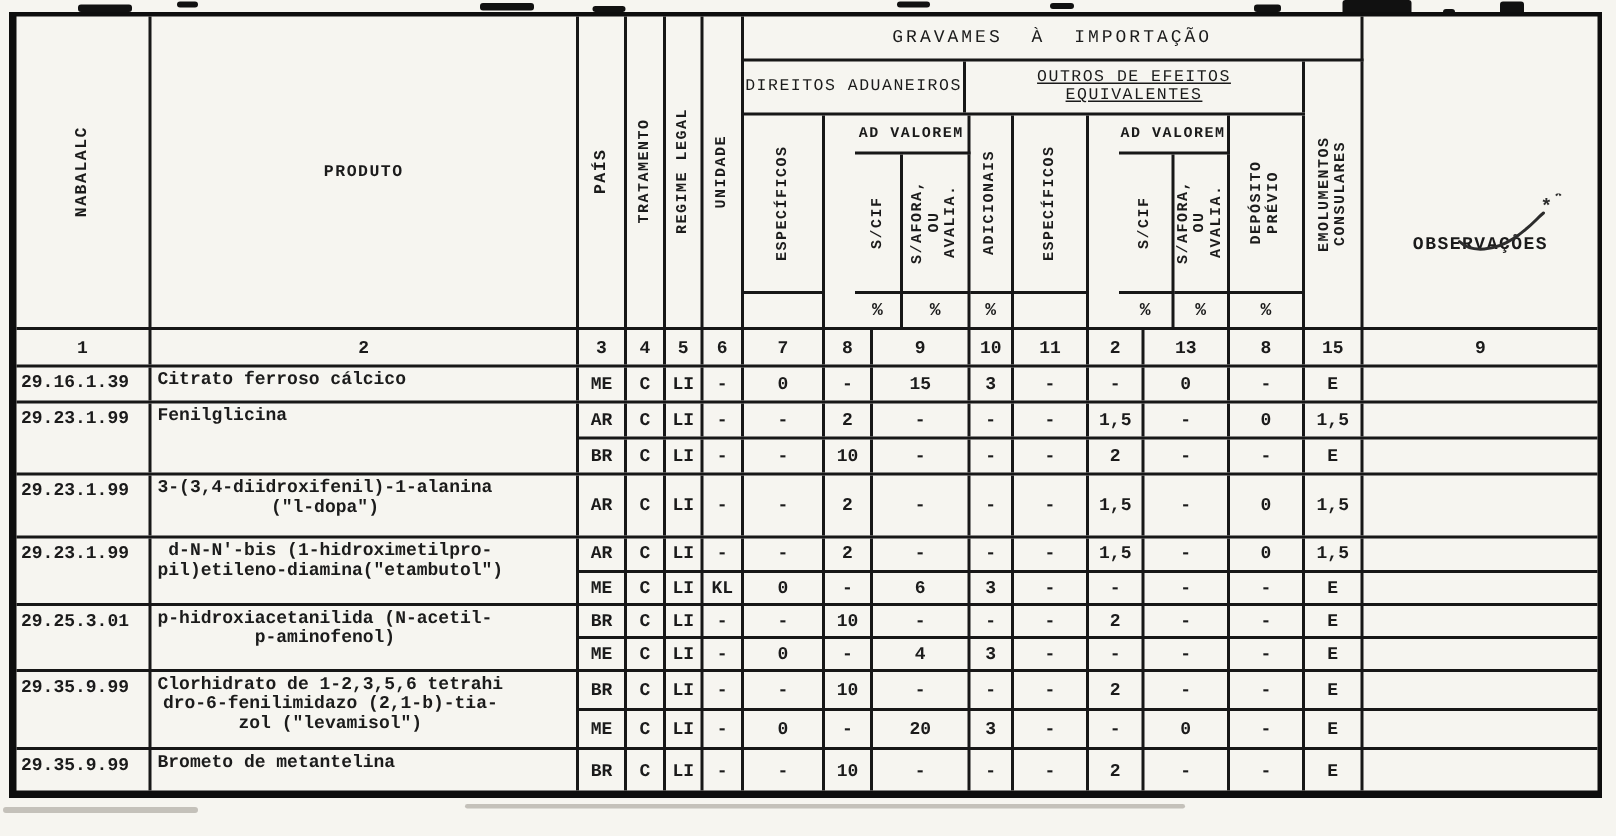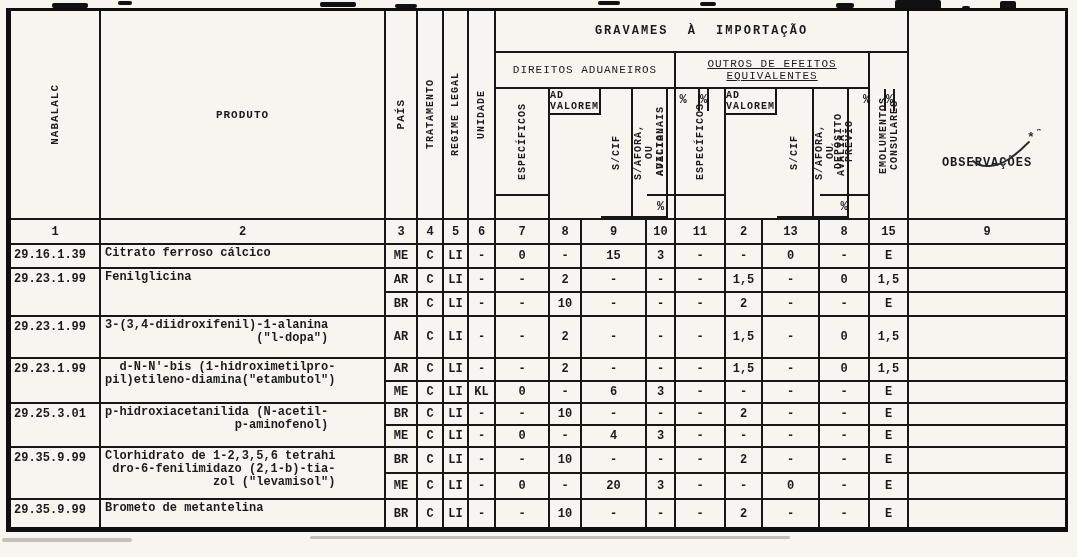--- a/index.html
+++ b/index.html
@@ -40,36 +40,36 @@
   .hdr{display:flex;height:209px;border-bottom:2px solid var(--ln);}
   .vt{
     writing-mode:vertical-rl;transform:rotate(180deg);
     white-space:pre-line;text-align:center;
     font-size:10px;line-height:11px;font-weight:bold;letter-spacing:1px;
   }
   .vt.big{font-size:11px;}
   .hlabel{font-size:11px;letter-spacing:1px;white-space:pre-line;text-align:center;}
 
   .mid{width:413px;display:flex;flex-direction:column;}
-  .grav{height:42px;border-right:2px solid var(--ln);border-bottom:2px solid var(--ln);
+  .grav{height:30px;border-right:2px solid var(--ln);border-bottom:2px solid var(--ln);
         display:flex;align-items:center;justify-content:center;
-        font-size:12px;font-weight:bold;letter-spacing:2px;word-spacing:10px;}
+        font-size:12px;font-weight:normal;letter-spacing:2px;word-spacing:10px;}
   .midrow{flex:1;display:flex;}
   .cols714{width:374px;display:flex;flex-direction:column;}
   .bandA{height:36px;display:flex;border-bottom:2px solid var(--ln);}
-  .dacell{width:180px;border-right:2px solid var(--ln);display:flex;align-items:center;justify-content:center;}
+  .dacell{width:148px;border-right:2px solid var(--ln);display:flex;align-items:center;justify-content:center;}
   .oecell{flex:1;border-right:2px solid var(--ln);display:flex;align-items:center;justify-content:center;text-decoration:underline;}
   .bandB{flex:1;display:flex;}
   .stack{display:flex;flex-direction:column;}
   .stack .lab{flex:1;border-right:2px solid var(--ln);border-bottom:2px solid var(--ln);
               display:flex;align-items:center;justify-content:center;}
   .stack .pct{height:22px;border-right:2px solid var(--ln);
               display:flex;align-items:center;justify-content:center;
               font-size:12px;font-weight:bold;}
-  .adval{display:flex;flex-direction:row;}
+  .adval{display:flex;flex-direction:column;padding-left:20px;}
   .avlabel{height:26px;border-right:2px solid var(--ln);border-bottom:2px solid var(--ln);
            display:flex;align-items:center;justify-content:center;font-size:10px;font-weight:bold;letter-spacing:1px;}
   .avrow{flex:1;display:flex;}
   .avrow .c{border-bottom:2px solid var(--ln);}
   .pctrow{height:22px;display:flex;}
   .pctrow .c{font-size:12px;}
   .emol{flex:1;border-right:2px solid var(--ln);display:flex;align-items:center;justify-content:center;}
 
   .obshead{position:relative;flex-direction:column;}
   .obshead .hlabel{margin-top:96px;font-size:12px;letter-spacing:1px;}
@@ -79,21 +79,21 @@
   .numrow{display:flex;height:25px;border-bottom:2px solid var(--ln);}
   .numrow .c{font-size:12px;}
 
   
   .grp{display:flex;border-bottom:2px solid var(--ln);}
   .grp:last-child{border-bottom:none;}
   .gcode{align-items:flex-start;justify-content:flex-start;
          padding:3px 0 0 3px;font-size:12px;letter-spacing:0;}
   .gprod{align-items:flex-start;justify-content:flex-start;
          padding:2px 0 0 4px;font-size:12px;line-height:13px;
-         white-space:pre-line;text-align:right;}
+         white-space:pre-line;text-align:center;}
   .grows{flex:1;display:flex;flex-direction:column;}
   .dr{flex:1;display:flex;}
   .dr + .dr{border-top:2px solid var(--ln);}
   .dr .c{font-size:12px;}
   .h24{height:24px}.h48{height:48px}.h42{height:42px}.h45{height:45px}
   .h44{height:44px}.h52{height:52px}.h27{height:27px}
 </style>
 </head>
 <body>
 

